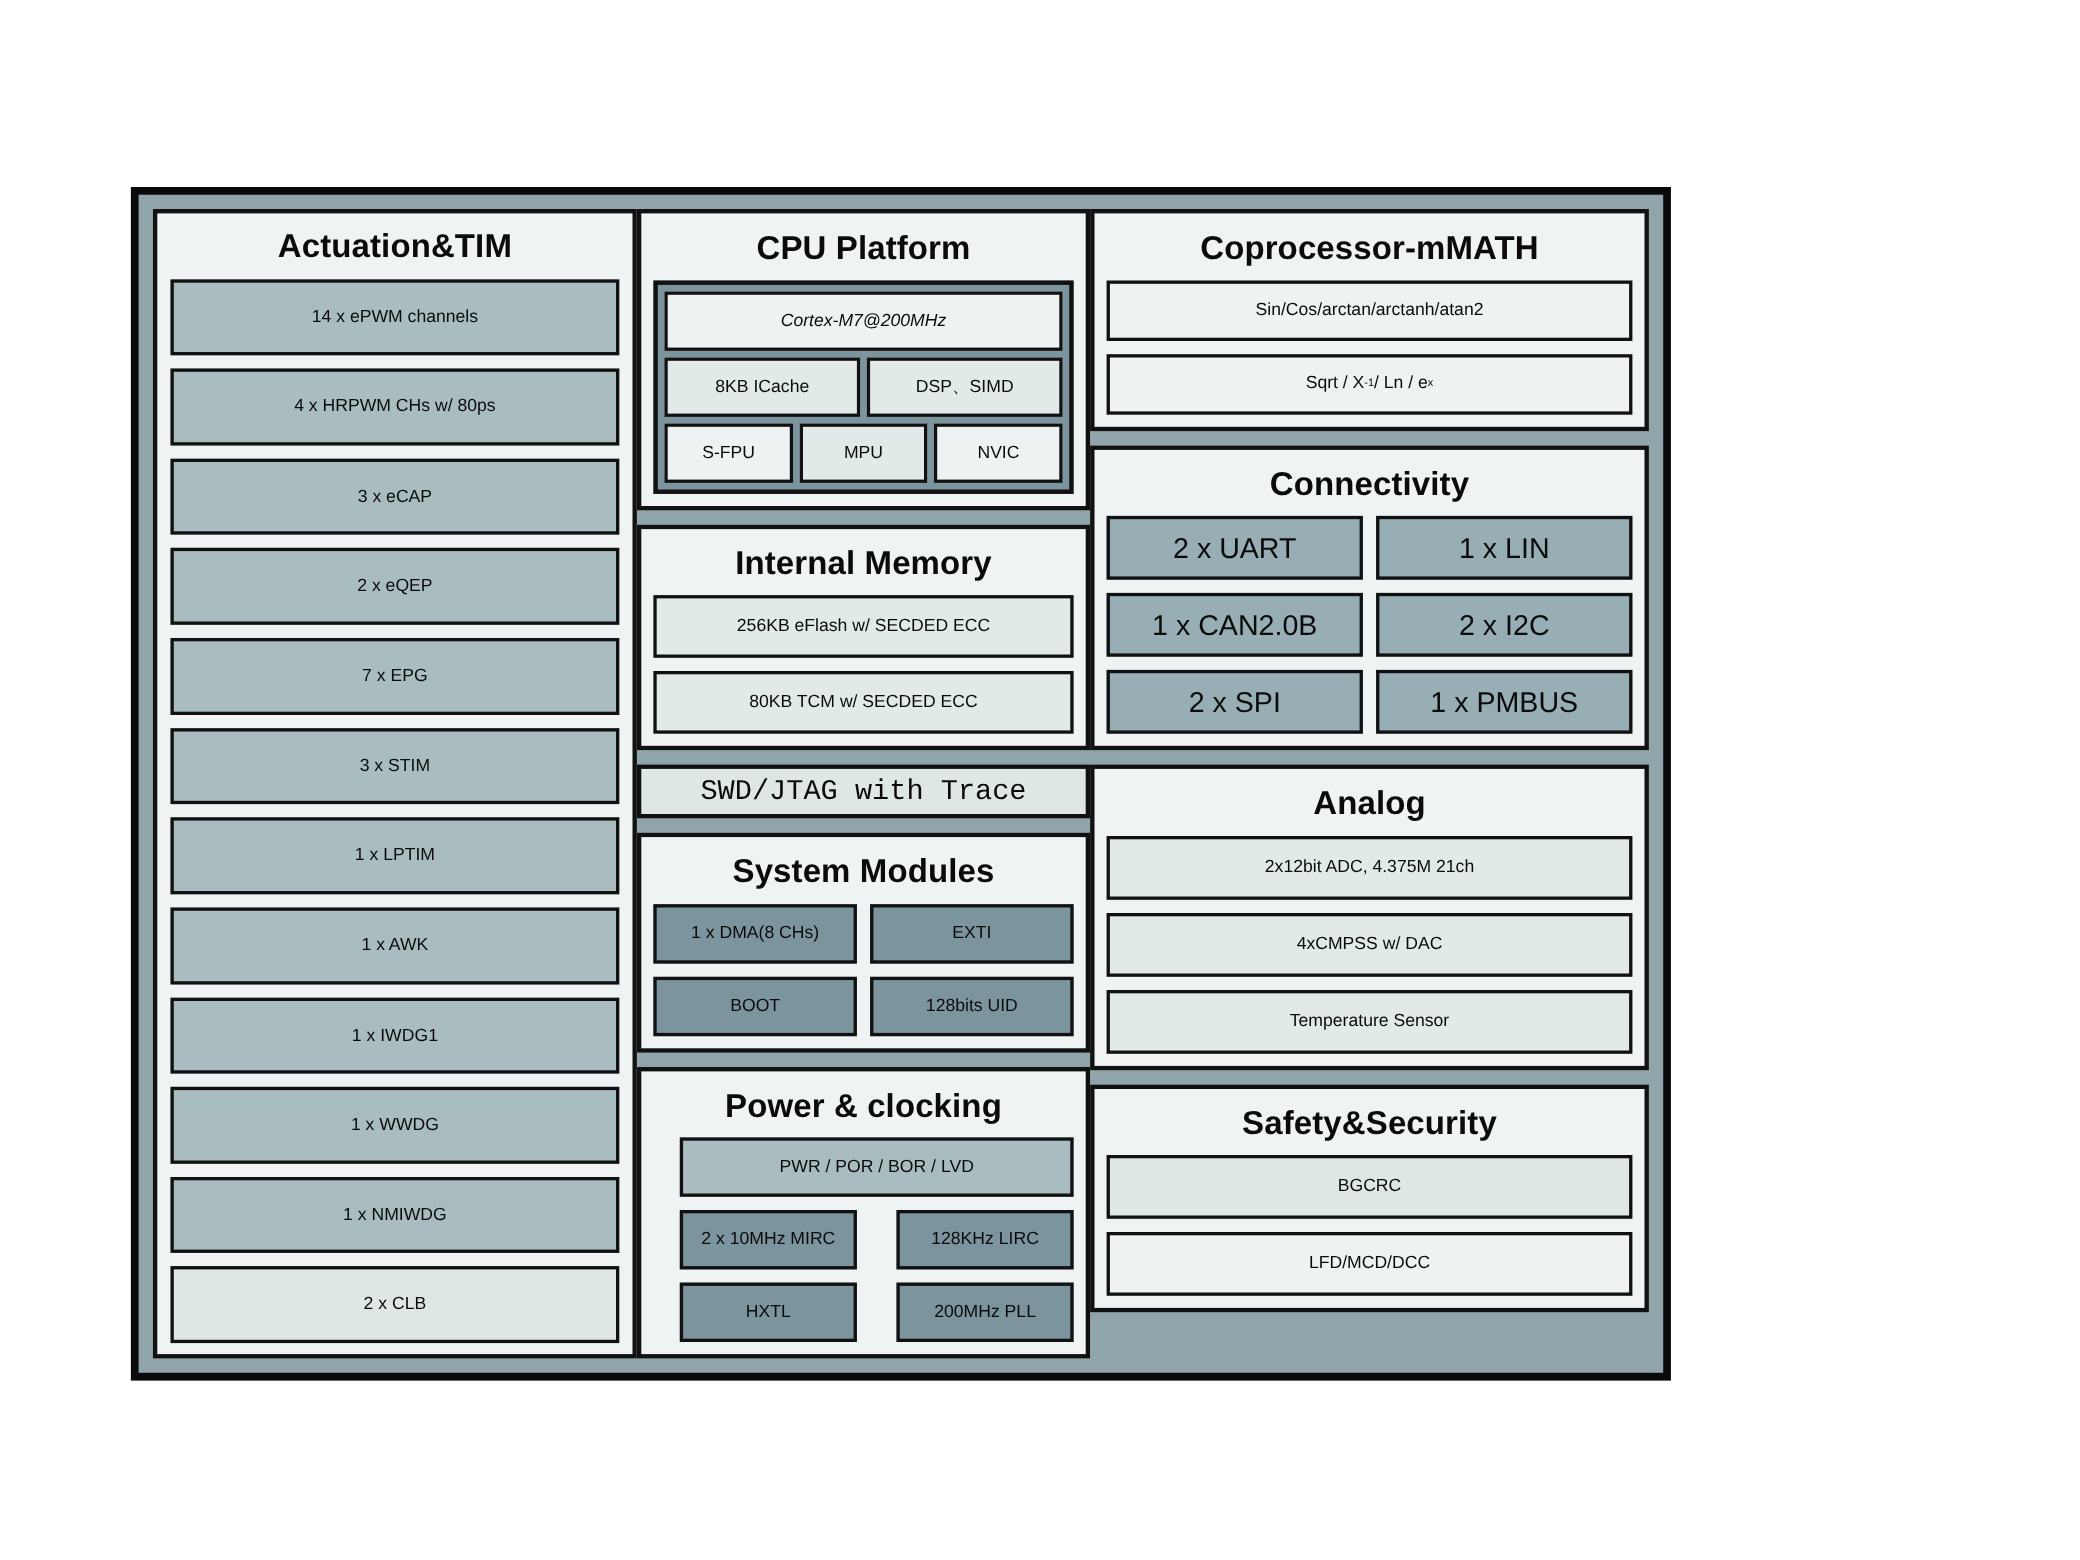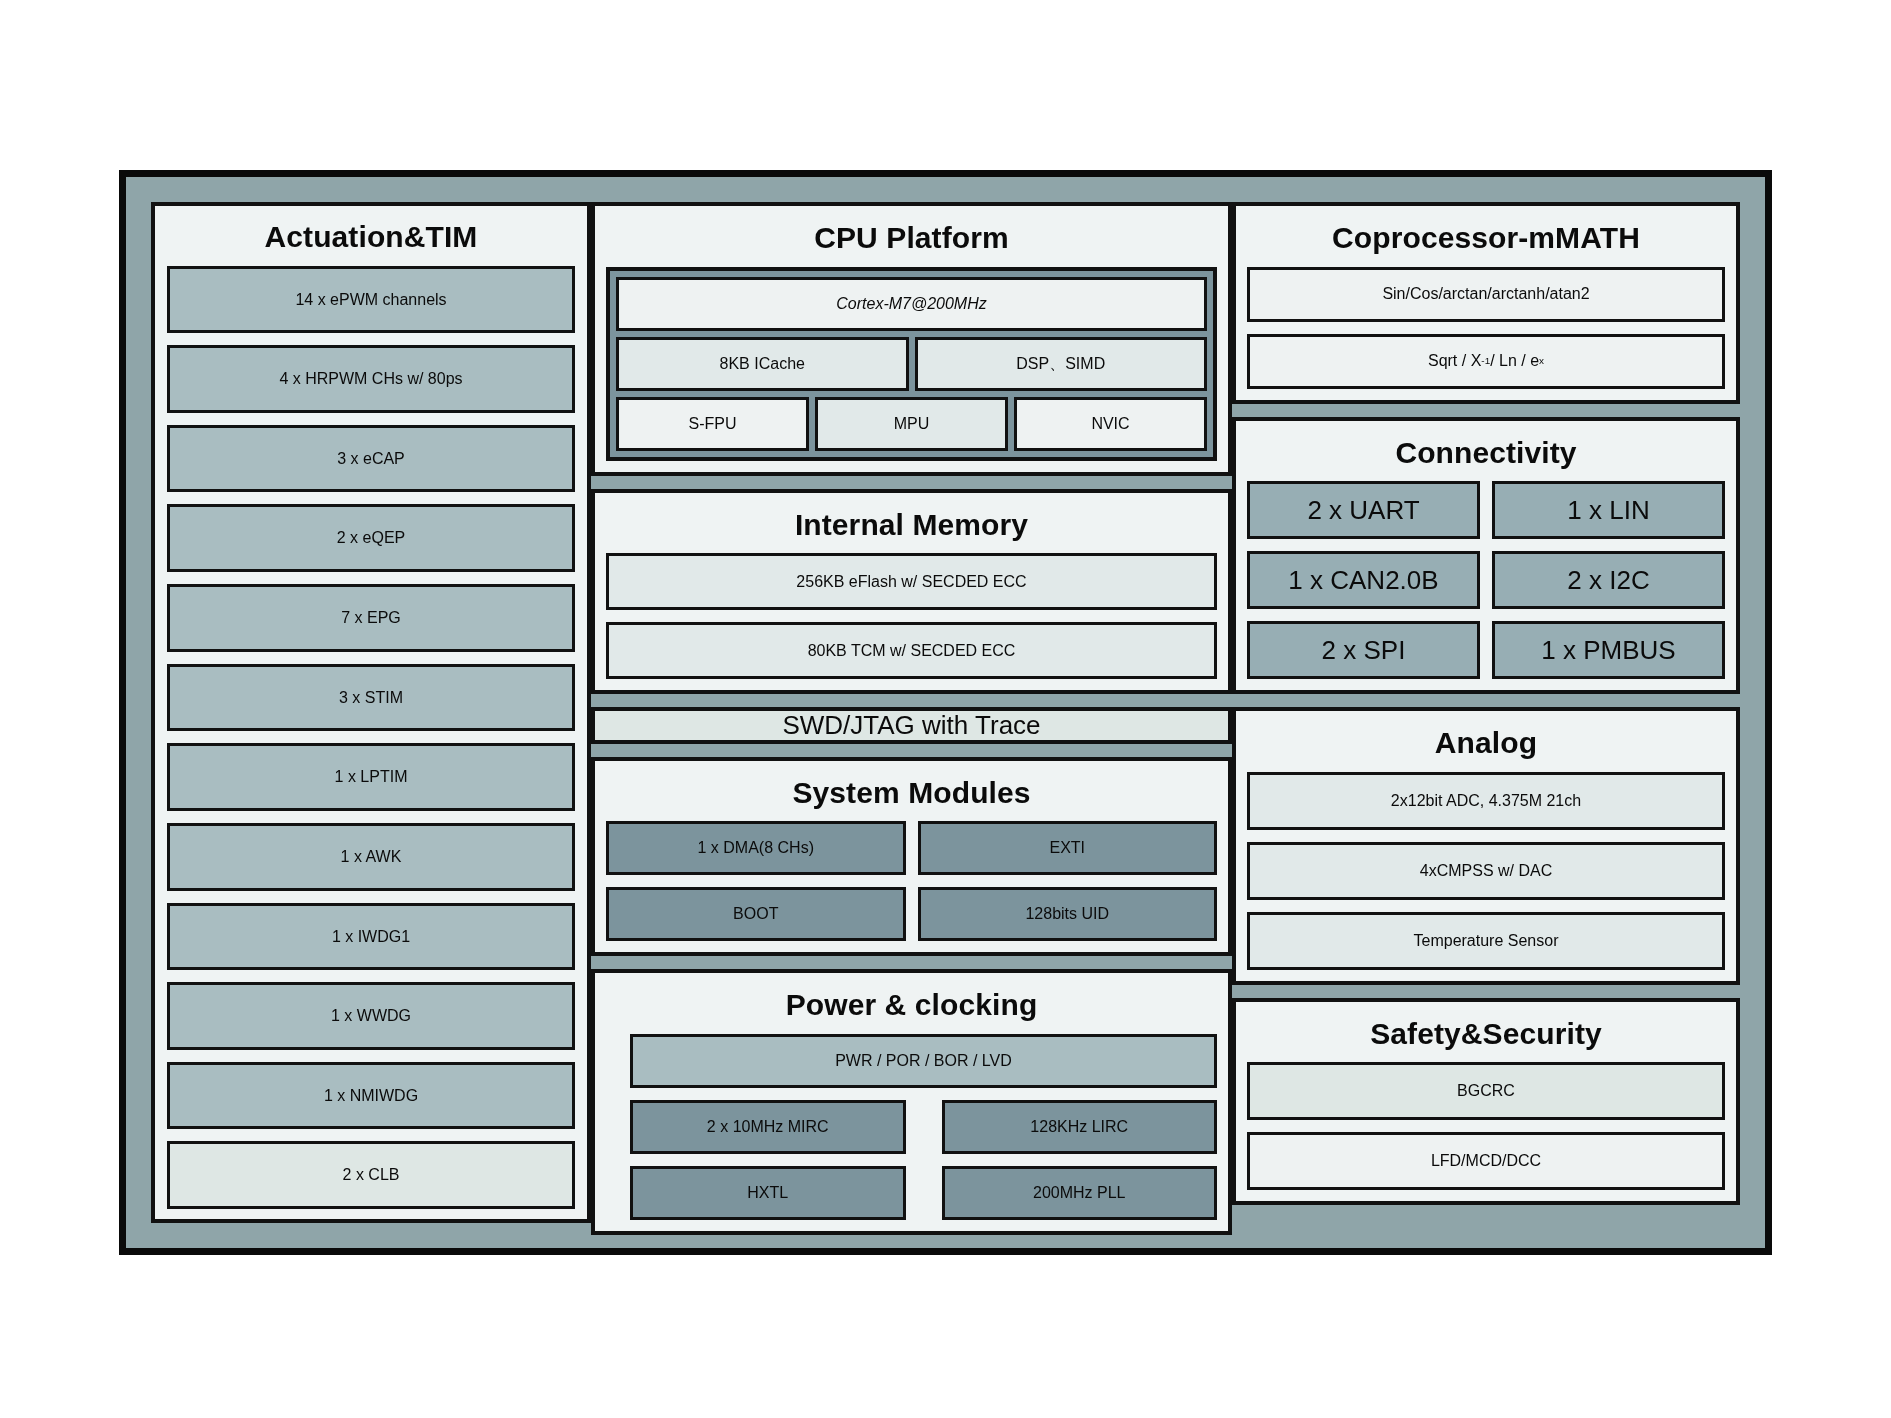--- a/index.html
+++ b/index.html
@@ -7,26 +7,26 @@
   #stage{
     position:relative;
     width:1891px;height:1418px;
     background:#ffffff;
     overflow:hidden;
   }
   
   #chip{
     position:absolute;
     left:119px;top:170px;
-    width:1653px;height:1085px;
+    width:1400px;height:1085px;
     background:#8fa5a9;
     border:7px solid #0a0a0a;
     box-sizing:border-box;
     display:flex;
-    padding:25px;
+    padding:13px;
   }
   .col{display:flex;flex-direction:column;gap:13px;}
   .col-left{width:440px;}
   .col-mid{flex:1;}
   .col-right{width:508px;}
 
   
   .panel{
     background:#eff3f3;
     border:4px solid #111;
@@ -78,21 +78,21 @@
     display:flex;flex-direction:column;gap:6px;
   }
   .cpu-row{display:flex;gap:6px;}
   .cpu-row .box{flex:1;height:54px;}
   .cpu-wide{height:54px;font-style:italic;}
 
   
   .grid2{display:flex;gap:12px;}
   .grid2 .box{flex:1;}
   .stack{display:flex;flex-direction:column;gap:12px;}
-  .h62{height:62px;}
+  .h62{height:62px;font-family:Liberation Mono, monospace;}
 
   .mid-mem .box{height:57px;}
   .sysmod .box{height:54px;}
   .pwr .box{height:54px;margin-left:24px;}
 
   .conn .box{height:58px;font-size:26px;}
   .analog .box{height:58px;}
   .copro .box{height:55px;}
   .safety .box{height:58px;}
 

